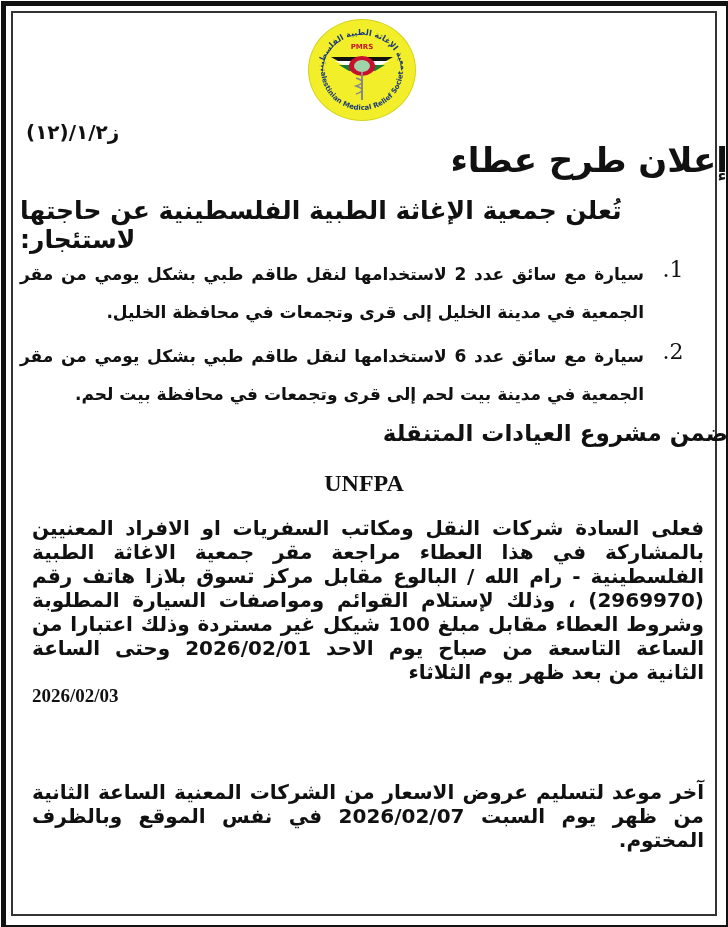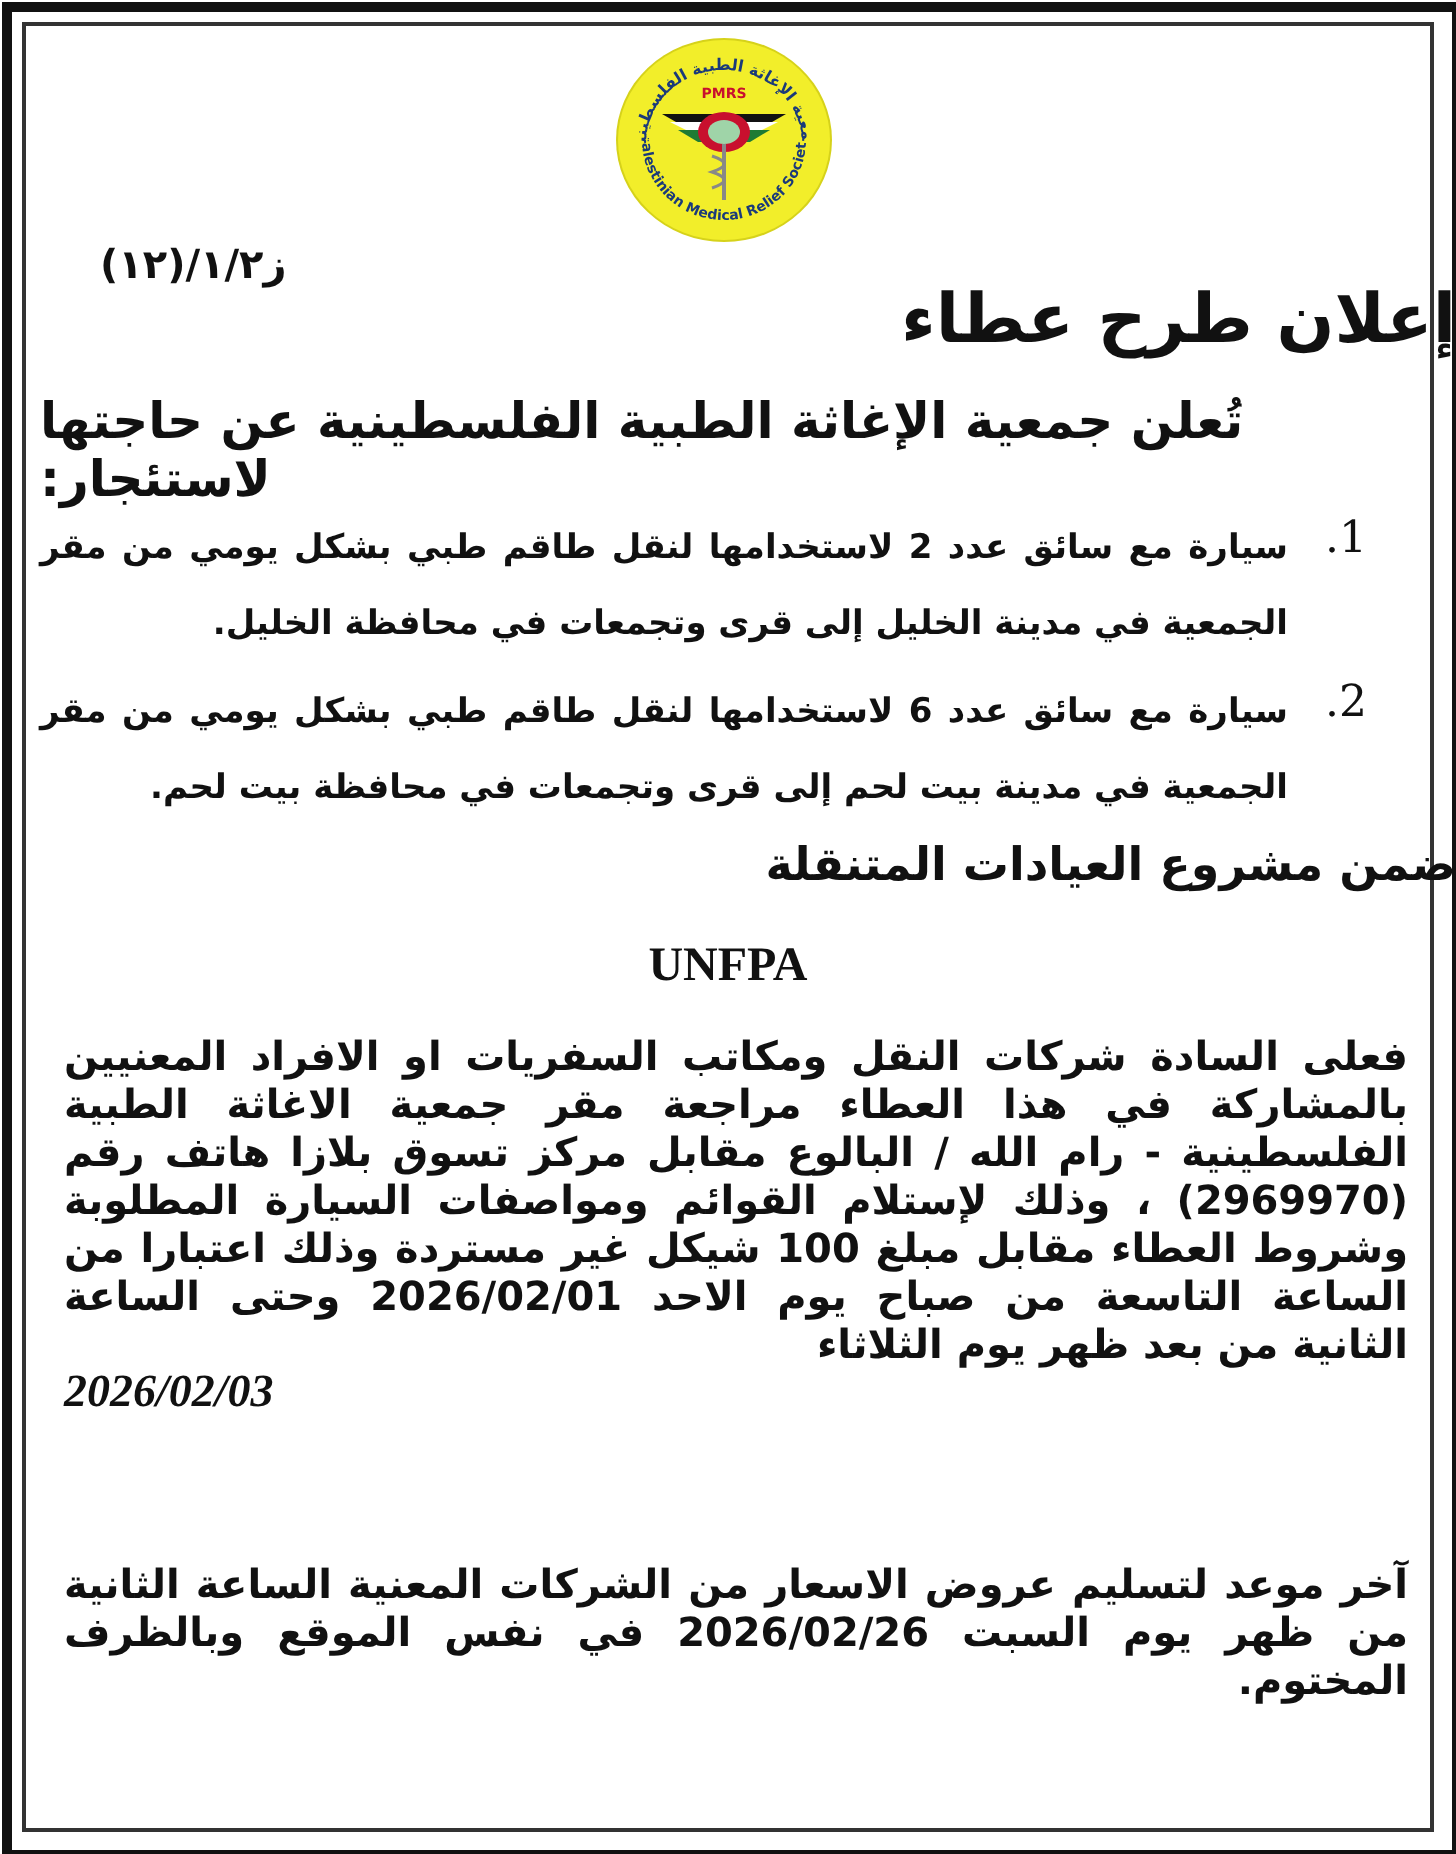--- a/index.html
+++ b/index.html
@@ -6,39 +6,39 @@
   body { width:728px; height:927px; position:relative; overflow:hidden;
          font-family:"DejaVu Sans", sans-serif; color:#111; }
   .frame-outer { position:absolute; left:1px; top:1px; width:720px; height:919px;
          border:5px solid #111; box-sizing:content-box; }
   .frame-inner { position:absolute; left:11px; top:11px; width:702px; height:901px;
          border:2px solid #333; }
   .logo { position:absolute; left:309px; top:20px; width:106px; height:100px;
           border-radius:50%; background:#f2ee2a; box-shadow:0 0 0 1px #d6d21a; }
   .logo svg { width:100%; height:100%; }
   .ref { position:absolute; left:26px; top:120px; font-size:20px; font-weight:bold;
-         font-family:"DejaVu Sans", sans-serif; direction:rtl;margin-left:24px; }
+         font-family:"DejaVu Sans", sans-serif; direction:rtl; }
   .title { position:absolute; left:0; right:0; top:140px; 
            font-size:34px; font-weight:bold; direction:rtl; }
   .subtitle { position:absolute; right:30px; left:20px; top:196px; text-align:left;
               font-size:25px; font-weight:bold; direction:rtl; }
   .items { position:absolute; right:26px; left:20px; top:255px; direction:rtl; }
   .item { display:flex; flex-direction:row; margin-bottom:6px; }
   .num { width:58px; flex:none; font-family:"DejaVu Serif", serif; font-size:22px;
          text-align:center; padding-top:2px; }
   .item-text { flex:1; font-size:17px; font-weight:bold; line-height:38px; text-align:justify; }
   .project { position:absolute; left:0; right:0; top:420px; text-align:right;
              font-size:23px; font-weight:bold; direction:rtl; }
   .unfpa { position:absolute; left:0; right:0; top:470px; text-align:center;
            font-size:24px; font-weight:bold; font-family:"Liberation Serif", serif; }
   .para { position:absolute; right:24px; left:32px; direction:rtl; text-align:justify;
           font-size:20px; font-weight:bold; line-height:24px; }
   .para1 { top:516px; }
   .para2 { top:780px; }
-  .date-line { text-align:left; font-family:"Liberation Serif", serif; font-size:23px;font-style:italic; }
+  .date-line { text-align:left; font-family:"Liberation Serif", serif; font-size:19px; }
 </style>
 </head>
 <body>
 
 <div class="frame-outer"></div>
 <div class="frame-inner"></div>
 
 <div class="logo">
   <svg viewBox="0 0 106 100">
     <defs>
@@ -82,14 +82,14 @@
 <div class="project">ضمن مشروع العيادات المتنقلة</div>
 
 <div class="unfpa">UNFPA</div>
 
 <div class="para para1">
   <span>فعلى السادة شركات النقل ومكاتب السفريات او الافراد المعنيين بالمشاركة في هذا العطاء مراجعة مقر جمعية الاغاثة الطبية الفلسطينية - رام الله / البالوع مقابل مركز تسوق بلازا هاتف رقم (2969970) ، وذلك لإستلام القوائم ومواصفات السيارة المطلوبة وشروط العطاء مقابل مبلغ 100 شيكل غير مستردة وذلك اعتبارا من الساعة التاسعة من صباح يوم الاحد 2026/02/01 وحتى الساعة الثانية من بعد ظهر يوم الثلاثاء</span>
   <div class="date-line">2026/02/03</div>
 </div>
 
 <div class="para para2">
-  <div>آخر موعد لتسليم عروض الاسعار من الشركات المعنية الساعة الثانية من ظهر يوم السبت 2026/02/26 في نفس الموقع وبالظرف المختوم.</div>
+  <div>آخر موعد لتسليم عروض الاسعار من الشركات المعنية الساعة الثانية من ظهر يوم السبت 2026/02/07 في نفس الموقع وبالظرف المختوم.</div>
 </div>
 
 </body></html>

